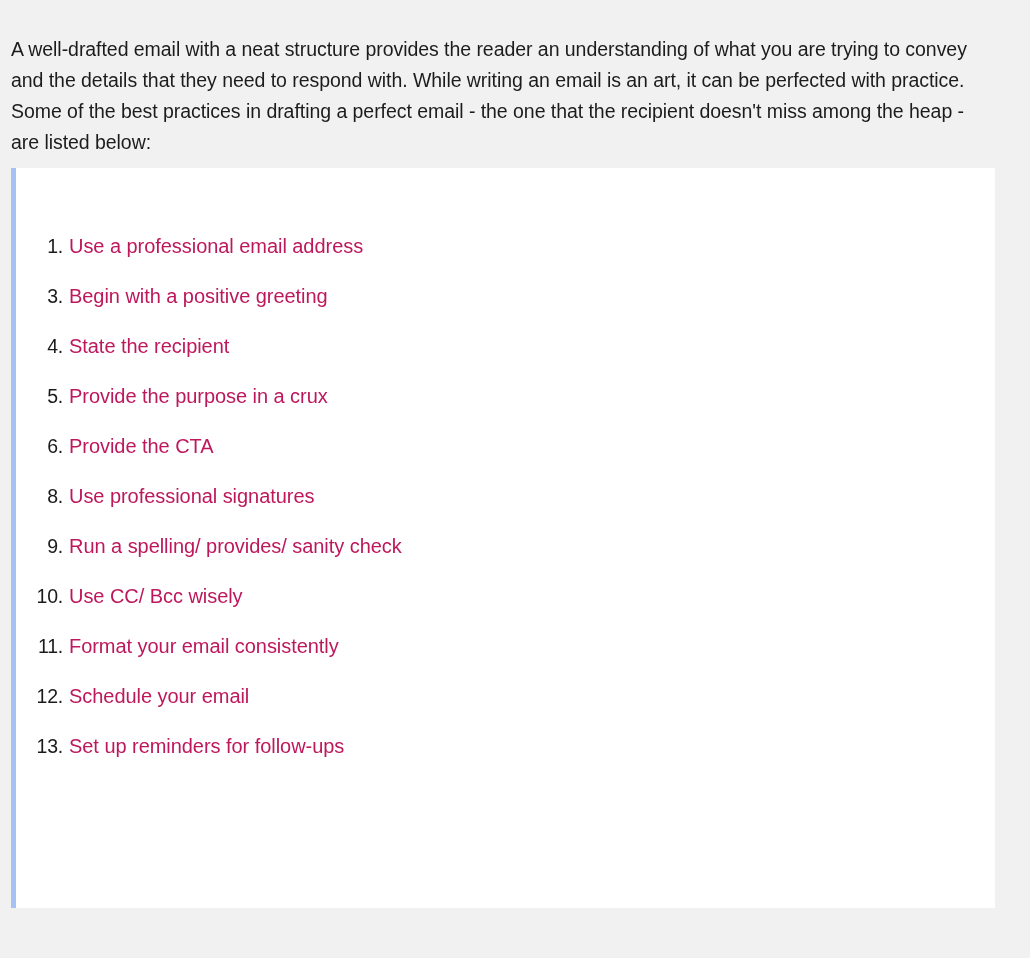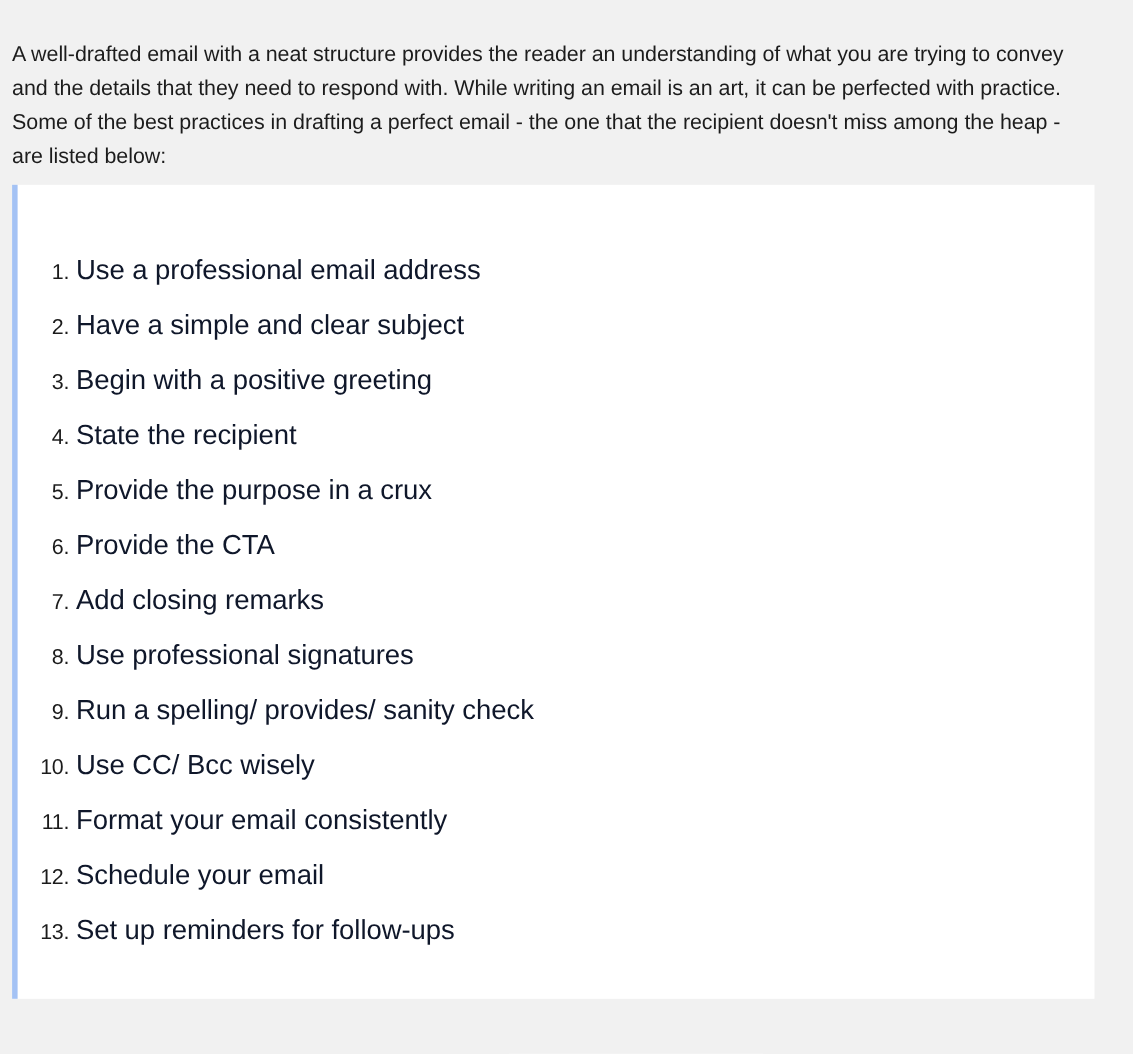--- a/index.html
+++ b/index.html
@@ -73,22 +73,22 @@
     text-align: right;
     color: #1b1b1b;
     font-size: 19.5px;
     letter-spacing: -0.2px;
     vertical-align: baseline;
   }
 
   .callout-list .item-link {
     display: inline-block;
     margin-left: 6px;
-    color: #0f172a;
-    font-size: 25px;
+    color: #be185d;
+    font-size: 20px;
     text-decoration: none;
     letter-spacing: -0.05px;
     vertical-align: baseline;
   }
 
   
   .below-fold {
     position: absolute;
     left: 0;
     top: 950px;
@@ -105,26 +105,24 @@
 <body>
 
 <div class="page">
 
   <p class="intro">A well-drafted email with a neat structure provides the reader an understanding of what you are trying to convey and the details that they need to respond with. While writing an email is an art, it can be perfected with practice. Some of the best practices in drafting a perfect email - the one that the recipient doesn't miss among the heap - are listed below:</p>
 
   <div class="callout">
     <ol class="callout-list">
 
     <li class="list-item"><span class="item-number">1.</span><a class="item-link" href="#">Use a professional email address</a></li>
-        <li class="list-item"><span class="item-number">2.</span><a class="item-link" href="#">Have a simple and clear subject</a></li>
         <li class="list-item"><span class="item-number">3.</span><a class="item-link" href="#">Begin with a positive greeting</a></li>
         <li class="list-item"><span class="item-number">4.</span><a class="item-link" href="#">State the recipient</a></li>
         <li class="list-item"><span class="item-number">5.</span><a class="item-link" href="#">Provide the purpose in a crux</a></li>
         <li class="list-item"><span class="item-number">6.</span><a class="item-link" href="#">Provide the CTA</a></li>
-        <li class="list-item"><span class="item-number">7.</span><a class="item-link" href="#">Add closing remarks</a></li>
         <li class="list-item"><span class="item-number">8.</span><a class="item-link" href="#">Use professional signatures</a></li>
         <li class="list-item"><span class="item-number">9.</span><a class="item-link" href="#">Run a spelling/ provides/ sanity check</a></li>
         <li class="list-item"><span class="item-number">10.</span><a class="item-link" href="#">Use CC/ Bcc wisely</a></li>
         <li class="list-item"><span class="item-number">11.</span><a class="item-link" href="#">Format your email consistently</a></li>
         <li class="list-item"><span class="item-number">12.</span><a class="item-link" href="#">Schedule your email</a></li>
         <li class="list-item"><span class="item-number">13.</span><a class="item-link" href="#">Set up reminders for follow-ups</a></li>
       </ol>
   </div>
 
   <div class="below-fold">·</div>

